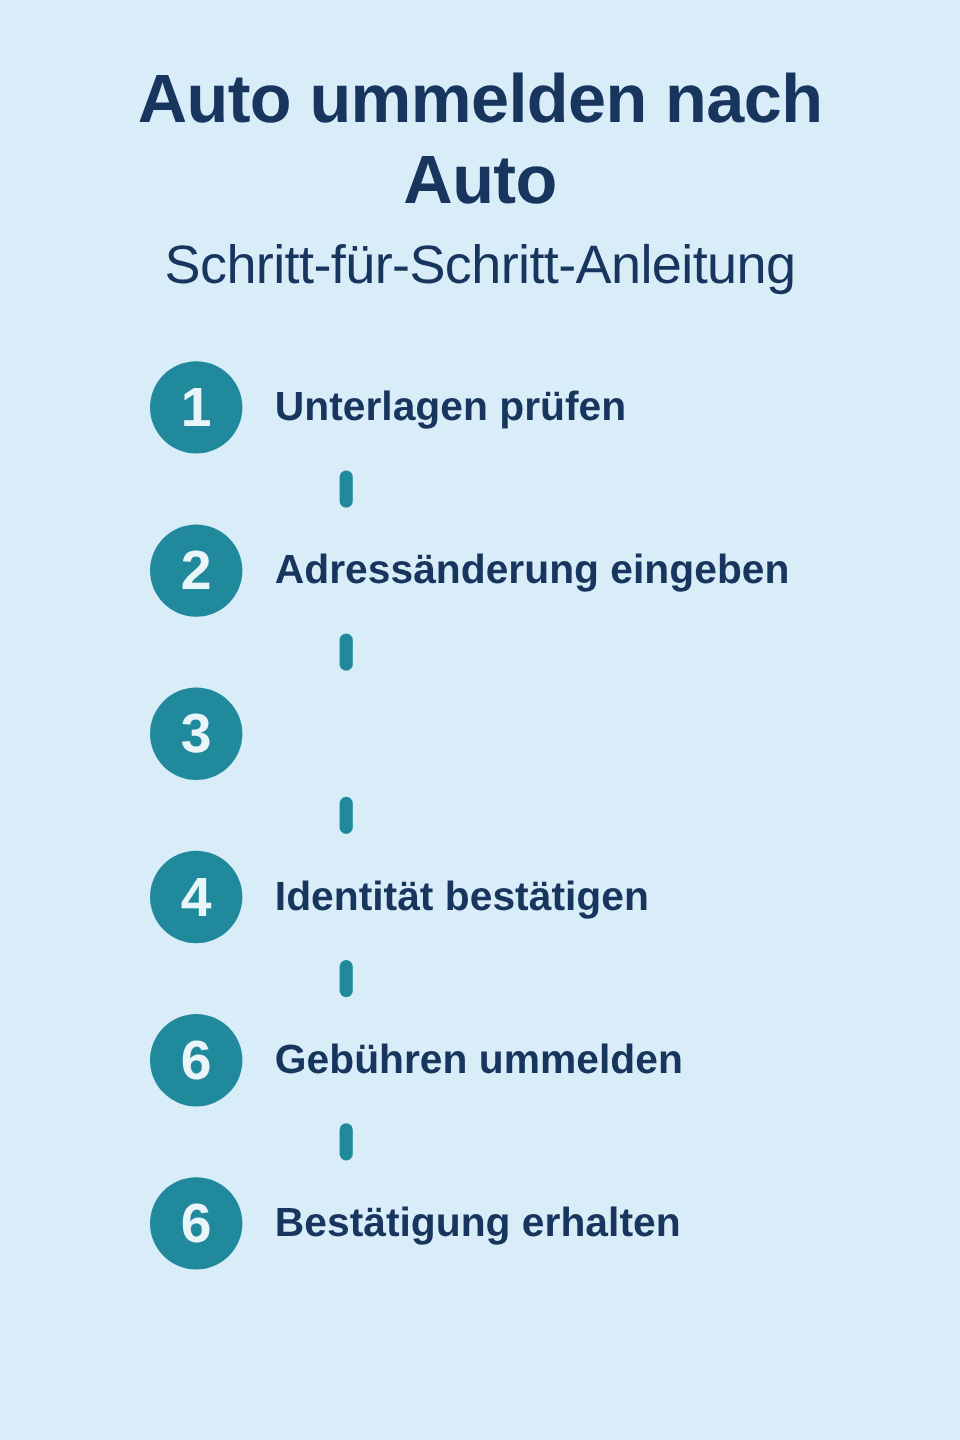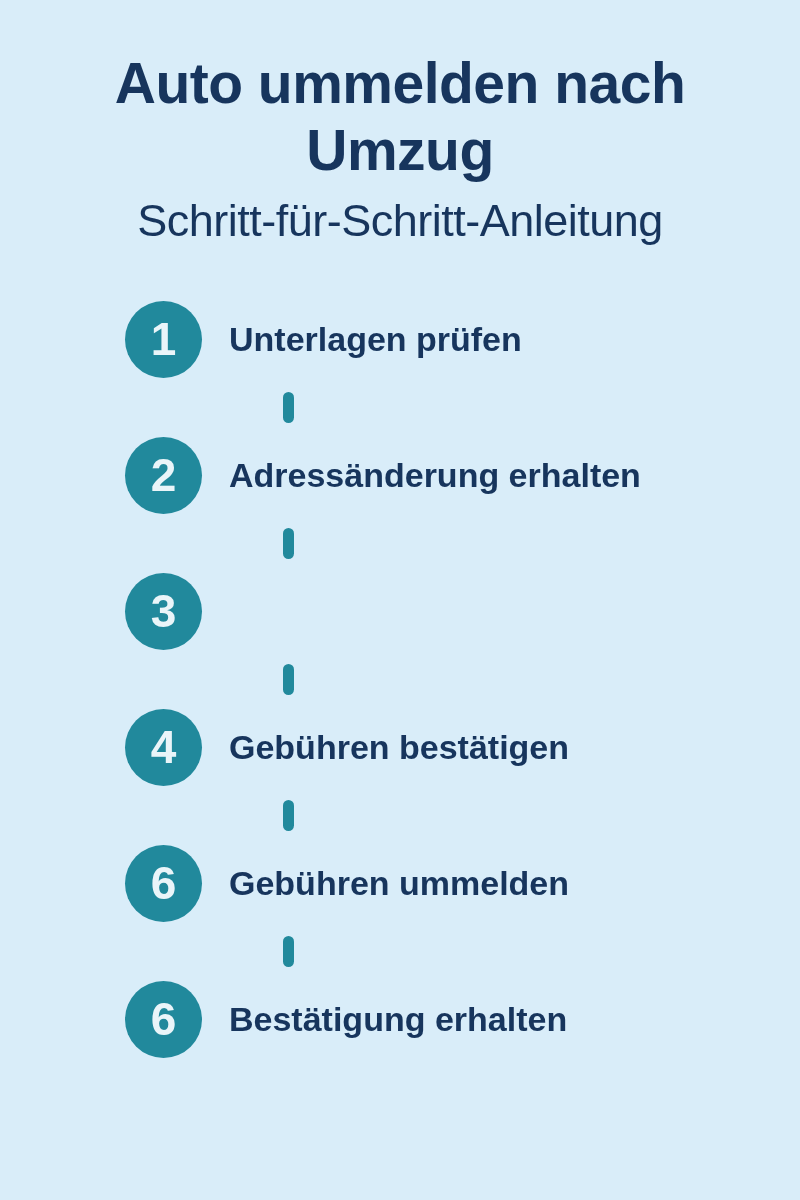--- a/index.html
+++ b/index.html
@@ -71,50 +71,50 @@
     border-radius:6px;
     background:var(--accent);
     margin:14px 0 14px 158px;
   }
 </style>
 </head>
 <body>
 
 <div class="canvas">
   <header>
-    <h1><span>Auto ummelden nach</span><br><span>Umzug</span></h1>
+    <h1><span>Auto ummelden nach</span><br><span>Auto</span></h1>
     <div class="subtitle">Schritt-für-Schritt-Anleitung</div>
   </header>
 
   <ol class="steps" id="steps">
   <li class="step">
     <div class="circle">
       <span class="num">1</span>
     </div>
     <div class="label">Unterlagen prüfen</div>
   </li>
 <li class="dash"></li>
   <li class="step">
     <div class="circle">
       <span class="num">2</span>
     </div>
-    <div class="label">Adressänderung erhalten</div>
+    <div class="label">Adressänderung eingeben</div>
   </li>
 <li class="dash"></li>
   <li class="step">
     <div class="circle">
       <span class="num">3</span>
     </div>
   </li>
 <li class="dash"></li>
   <li class="step">
     <div class="circle">
       <span class="num">4</span>
     </div>
-    <div class="label">Gebühren bestätigen</div>
+    <div class="label">Identität bestätigen</div>
   </li>
 <li class="dash"></li>
   <li class="step">
     <div class="circle">
       <span class="num">6</span>
     </div>
     <div class="label">Gebühren ummelden</div>
   </li>
 <li class="dash"></li>
   <li class="step">

